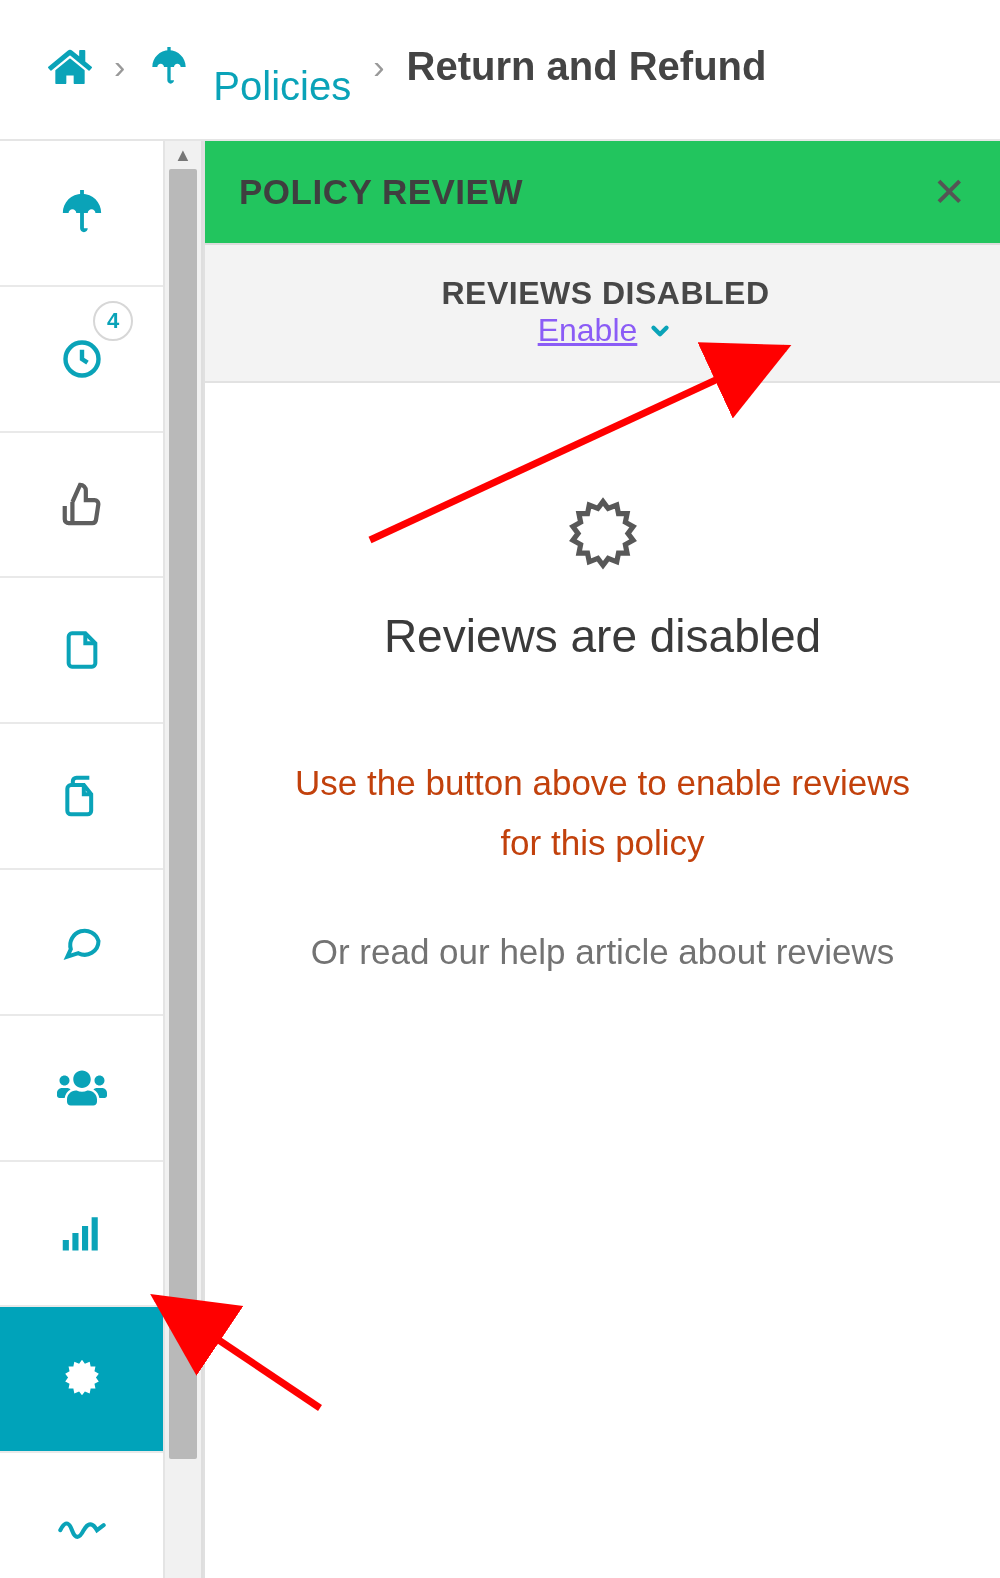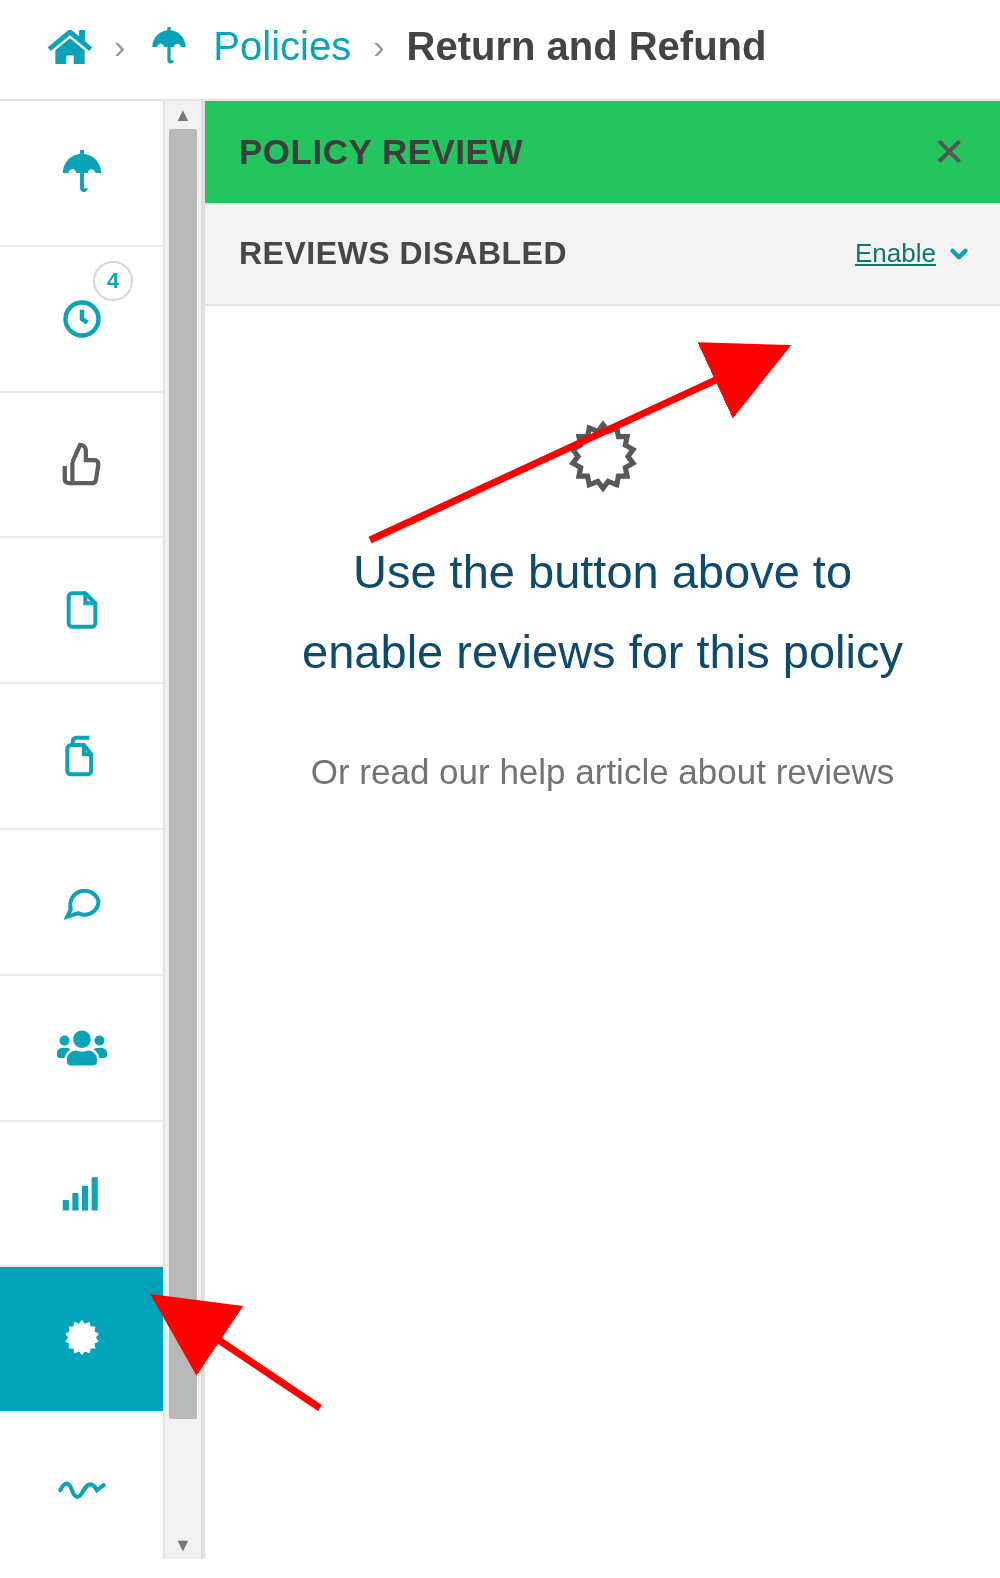--- a/index.html
+++ b/index.html
@@ -15,21 +15,21 @@
   
   .breadcrumb {
     display: flex;
     align-items: center;
     gap: 22px;
     padding: 24px 40px 30px 48px;
     font-size: 40px;
     border-bottom: 2px solid #e5e5e5;
   }
   .breadcrumb .sep { color: #999; font-size: 34px; }
-  .breadcrumb .link { color: #0aa3b8; }
+  .breadcrumb .link { color: #0aa3b8; margin-top: 40px; }
   .breadcrumb .current { color: #444; font-weight: 700; }
   .bc-home { color: #0aa3b8; }
   .bc-umbrella { color: #0aa3b8; }
 
   
   .below {
     display: flex;
     height: calc(100% - 120px);
     position: relative;
   }
@@ -139,30 +139,31 @@
     font-weight: 400;
   }
 
   .panel-sub {
     background: #f3f3f3;
     border-bottom: 2px solid #e2e2e2;
     padding: 30px 28px 32px 34px;
     display: flex;
     align-items: center;
     justify-content: space-between;
+    flex-direction: column;
   }
   .sub-label {
     font-size: 32px;
     font-weight: 700;
     color: #474747;
     letter-spacing: 0.5px;
   }
   .enable-link {
-    color: #0f766e;
-    font-size: 26px;
+    color: #8b5cf6;
+    font-size: 32px;
     cursor: pointer;
     display: flex;
     align-items: center;
     gap: 10px;
   }
   .enable-link .ul { text-decoration: underline; }
   .chev-down { font-size: 28px; color: #0aa3b8; }
 
   .panel-body {
     flex: 1;
@@ -174,22 +175,22 @@
     text-align: center;
   }
   .seal-icon { margin-bottom: 30px; color: #585858; }
   .disabled-title {
     font-size: 46px;
     color: #3a3a3a;
     margin-bottom: 90px;
     font-weight: 400;
   }
   .disabled-sub {
-    font-size: 47px;
-    color: #0c4a6e;
+    font-size: 35px;
+    color: #c2410c;
     line-height: 1.7;
     margin-bottom: 50px;
     max-width: 640px;
   }
   .help-link {
     font-size: 35px;
     color: #737373;
     line-height: 1.7;
     max-width: 640px;
     cursor: pointer;
@@ -332,20 +333,21 @@
             </svg>
         </span>
       </span>
     </div>
     <div class="panel-body">
       <span class="seal-icon">
         <svg width="86" height="86" viewBox="0 0 100 100" fill="none" stroke="currentColor" stroke-width="6">
           <path d="M50 10 L56 18 L66 14 L68 24 L78 24 L76 34 L85 39 L79 47 L85 55 L76 60 L78 70 L68 70 L66 80 L56 76 L50 84 L44 76 L34 80 L32 70 L22 70 L24 60 L15 55 L21 47 L15 39 L24 34 L22 24 L32 24 L34 14 L44 18 Z"></path>
         </svg>
       </span>
+      <div class="disabled-title">Reviews are disabled</div>
       <div class="disabled-sub">Use the button above to enable reviews for this policy</div>
       <div class="help-link">Or read our help article about reviews</div>
     </div>
   </div>
 
 </div>
 
 <svg class="annot" width="1000" height="1578">
   <defs>
     <marker id="ah" markerWidth="14" markerHeight="14" refX="11" refY="6" orient="auto">

